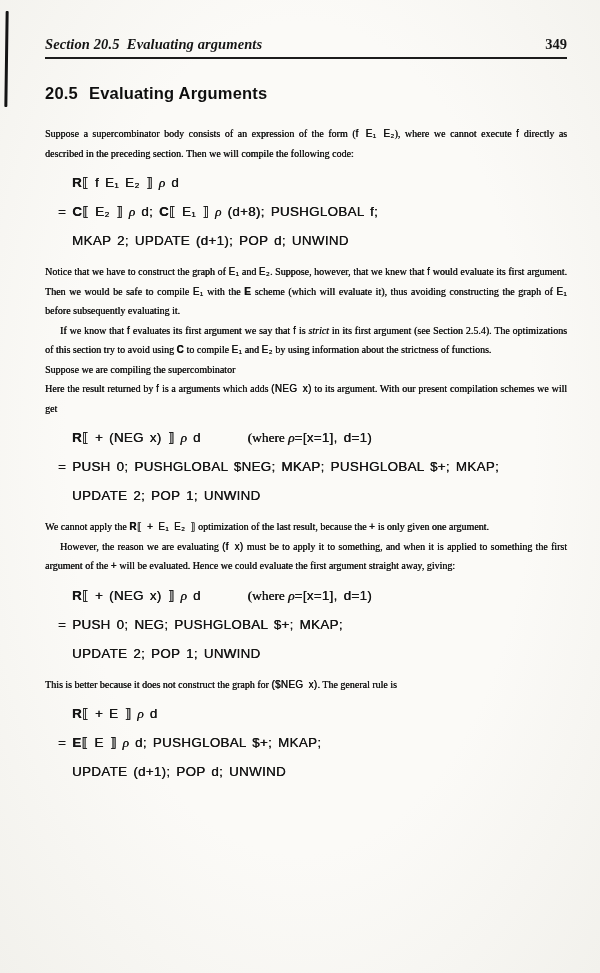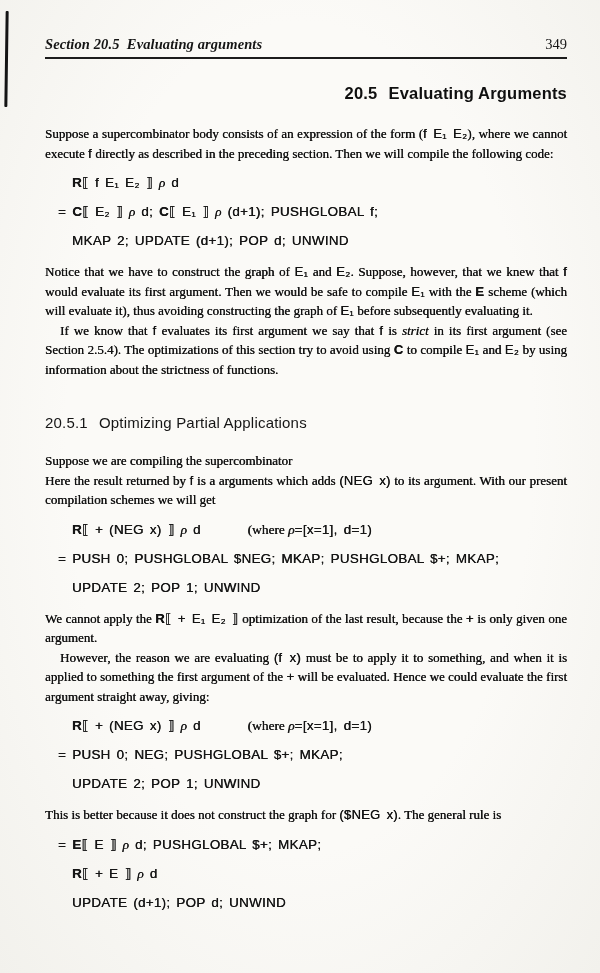--- a/index.html
+++ b/index.html
@@ -12,38 +12,38 @@
     position:absolute; left:5px; top:11px; width:3px; height:96px;
     background:#141414; transform:rotate(0.8deg); border-radius:1px;
   }
   .content { position:absolute; left:45px; right:33px; top:36px; }
 
   .running-header {
     display:flex; justify-content:space-between; align-items:baseline;
     font-family:"Liberation Serif","DejaVu Serif",serif; font-size:14.5px;
   }
   .rh-title { font-style:italic; font-weight:600; letter-spacing:0.1px; }
-  .rh-page { font-style:normal; }
+  .rh-page { font-style:normal;font-weight:bold; }
   .rule { border:none; border-top:2px solid #1c1c1c; margin-top:4px; }
 
   .h1 {
     font-family:"Liberation Sans","DejaVu Sans",sans-serif;
     font-weight:700; font-size:16.5px; color:#0f0f0f;
-    margin:25px 0 21px 0; letter-spacing:0.2px;text-align:right;
+    margin:25px 0 21px 0; letter-spacing:0.2px;
   }
   .h2 {
     font-family:"Liberation Sans","DejaVu Sans",sans-serif;
     font-weight:500; font-size:15px; color:#161616;
     margin:35px 0 20px 0; letter-spacing:0.2px;
   }
   .hnum { margin-right:11px; }
 
   .para {
     font-family:"Liberation Serif","DejaVu Serif",serif;
-    font-size:13px; line-height:19.5px; text-align:justify;
+    font-size:10px; line-height:19.5px; text-align:justify;
     margin:0; color:#121212; text-shadow:0.3px 0 0 currentColor;
   }
   .para.ind { text-indent:15px; }
 
   .codeblock { margin:9px 0 12px 0; }
   .cl {
     white-space:pre; font-size:13.4px; line-height:19px;
     padding-left:13px; text-shadow:0.3px 0 0 currentColor;
     font-family:"Liberation Sans","DejaVu Sans",sans-serif;
     margin-top:10px;
@@ -67,41 +67,40 @@
     <div class="running-header">
       <span class="rh-title">Section 20.5 Evaluating arguments</span>
       <span class="rh-page">349</span>
     </div>
     <hr class="rule">
     <main>
         <div class="h1"><span class="hnum">20.5</span><span>Evaluating Arguments</span></div>
         <p class="para"><span class="rn">Suppose a supercombinator body consists of an expression of the form (</span><span class="rc">f E₁ E₂</span><span class="rn">), where we cannot execute </span><span class="rc">f</span><span class="rn"> directly as described in the preceding section. Then we will compile the following code:</span></p>
         <div class="codeblock">
           <div class="cl i1"><span class="rcb">R</span><span class="rc">⟦ f E₁ E₂ ⟧ </span><span class="ri">ρ</span><span class="rc"> d</span></div>
-          <div class="cl"><span class="rc">= </span><span class="rcb">C</span><span class="rc">⟦ E₂ ⟧ </span><span class="ri">ρ</span><span class="rc"> d; </span><span class="rcb">C</span><span class="rc">⟦ E₁ ⟧ </span><span class="ri">ρ</span><span class="rc"> (d+1); PUSHGLOBAL f;</span></div>
+          <div class="cl"><span class="rc">= </span><span class="rcb">C</span><span class="rc">⟦ E₂ ⟧ </span><span class="ri">ρ</span><span class="rc"> d; </span><span class="rcb">C</span><span class="rc">⟦ E₁ ⟧ </span><span class="ri">ρ</span><span class="rc"> (d+8); PUSHGLOBAL f;</span></div>
           <div class="cl i1"><span class="rc">MKAP 2; UPDATE (d+1); POP d; UNWIND</span></div>
         </div>
         <p class="para"><span class="rn">Notice that we have to construct the graph of </span><span class="rc">E₁</span><span class="rn"> and </span><span class="rc">E₂</span><span class="rn">. Suppose, however, that we knew that </span><span class="rc">f</span><span class="rn"> would evaluate its first argument. Then we would be safe to compile </span><span class="rc">E₁</span><span class="rn"> with the </span><span class="rcb">E</span><span class="rn"> scheme (which will evaluate it), thus avoiding constructing the graph of </span><span class="rc">E₁</span><span class="rn"> before subsequently evaluating it.</span></p>
         <p class="para ind"><span class="rn">If we know that </span><span class="rc">f</span><span class="rn"> evaluates its first argument we say that </span><span class="rc">f</span><span class="rn"> is </span><span class="ri">strict</span><span class="rn"> in its first argument (see Section 2.5.4). The optimizations of this section try to avoid using </span><span class="rcb">C</span><span class="rn"> to compile </span><span class="rc">E₁</span><span class="rn"> and </span><span class="rc">E₂</span><span class="rn"> by using information about the strictness of functions.</span></p>
-        <div class="h2"><span class="hnum">20.5.1</span><span>Optimizing Partial Applications</span></div>
         <p class="para"><span class="rn">Suppose we are compiling the supercombinator</span></p>
         <p class="para"><span class="rn">Here the result returned by </span><span class="rc">f</span><span class="rn"> is a arguments which adds </span><span class="rc">(NEG x)</span><span class="rn"> to its argument. With our present compilation schemes we will get</span></p>
         <div class="codeblock">
           <div class="cl i1"><span class="rcb">R</span><span class="rc">⟦ + (NEG x) ⟧ </span><span class="ri">ρ</span><span class="rc"> d</span><span class="rn">              (where </span><span class="ri">ρ</span><span class="rc">=[x=1], d=1)</span></div>
           <div class="cl"><span class="rc">= PUSH 0; PUSHGLOBAL $NEG; MKAP; PUSHGLOBAL $+; MKAP;</span></div>
           <div class="cl i1"><span class="rc">UPDATE 2; POP 1; UNWIND</span></div>
         </div>
         <p class="para"><span class="rn">We cannot apply the </span><span class="rcb">R</span><span class="rc">⟦ + E₁ E₂ ⟧</span><span class="rn"> optimization of the last result, because the </span><span class="rc">+</span><span class="rn"> is only given one argument.</span></p>
         <p class="para ind"><span class="rn">However, the reason we are evaluating </span><span class="rc">(f x)</span><span class="rn"> must be to apply it to something, and when it is applied to something the first argument of the </span><span class="rc">+</span><span class="rn"> will be evaluated. Hence we could evaluate the first argument straight away, giving:</span></p>
         <div class="codeblock">
           <div class="cl i1"><span class="rcb">R</span><span class="rc">⟦ + (NEG x) ⟧ </span><span class="ri">ρ</span><span class="rc"> d</span><span class="rn">              (where </span><span class="ri">ρ</span><span class="rc">=[x=1], d=1)</span></div>
           <div class="cl"><span class="rc">= PUSH 0; NEG; PUSHGLOBAL $+; MKAP;</span></div>
           <div class="cl i1"><span class="rc">UPDATE 2; POP 1; UNWIND</span></div>
         </div>
         <p class="para"><span class="rn">This is better because it does not construct the graph for </span><span class="rc">($NEG x)</span><span class="rn">. The general rule is</span></p>
         <div class="codeblock">
+          <div class="cl i1"><span class="rcb">R</span><span class="rc">⟦ + E ⟧ </span><span class="ri">ρ</span><span class="rc"> d</span></div>
           <div class="cl"><span class="rc">= </span><span class="rcb">E</span><span class="rc">⟦ E ⟧ </span><span class="ri">ρ</span><span class="rc"> d; PUSHGLOBAL $+; MKAP;</span></div>
-          <div class="cl i1"><span class="rcb">R</span><span class="rc">⟦ + E ⟧ </span><span class="ri">ρ</span><span class="rc"> d</span></div>
           <div class="cl i1"><span class="rc">UPDATE (d+1); POP d; UNWIND</span></div>
         </div>
       </main>
   </div>
 </div>
 
 </body></html>

